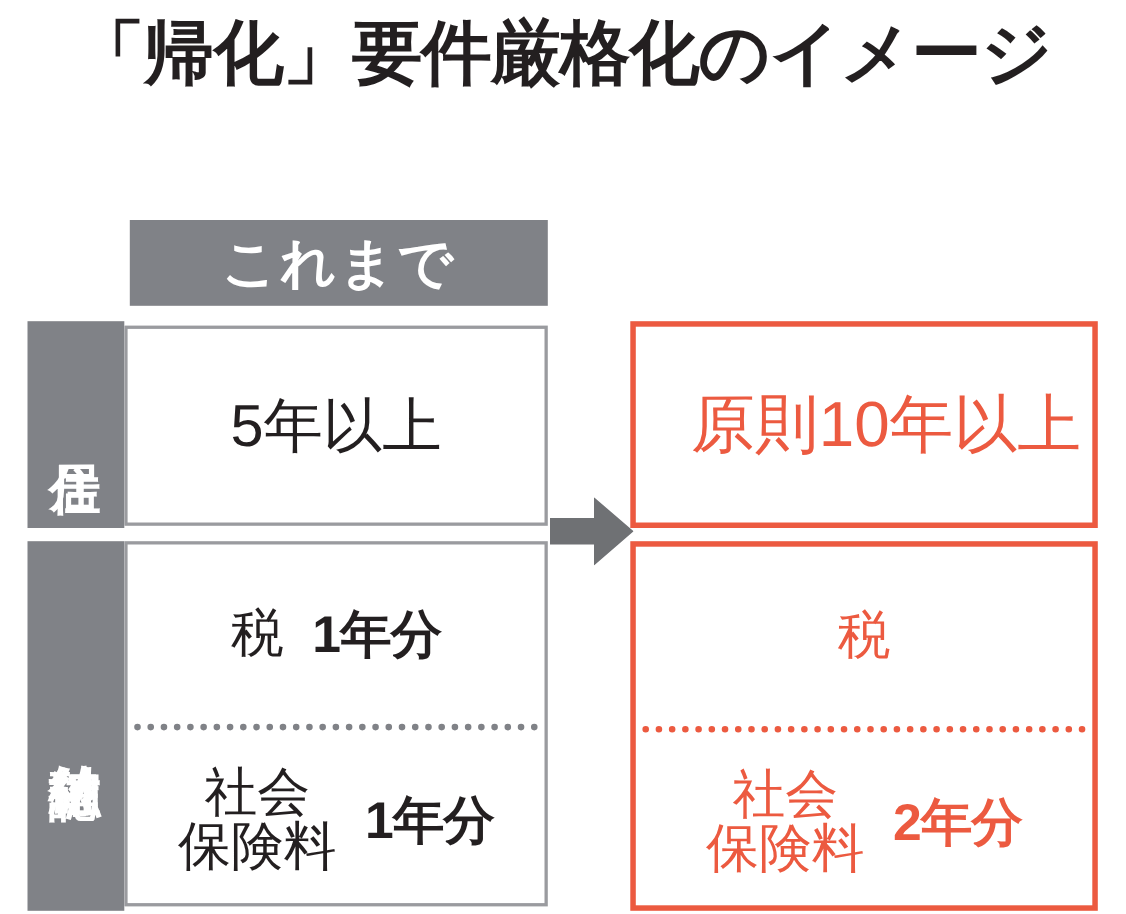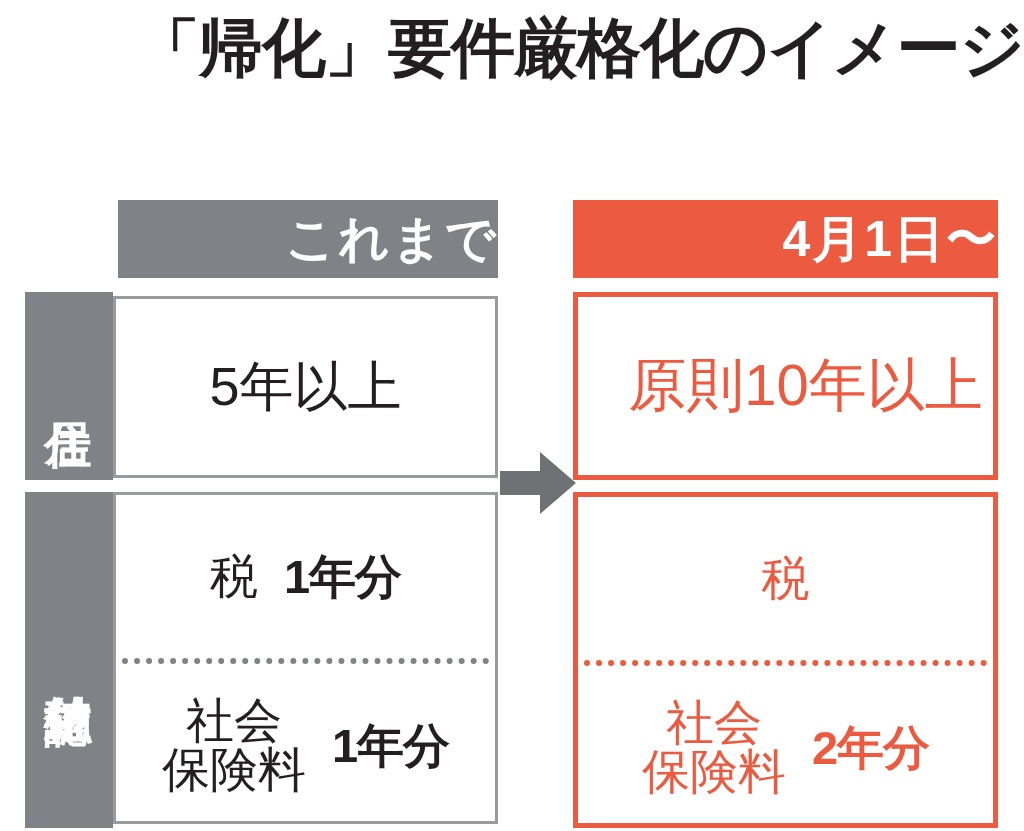--- a/index.html
+++ b/index.html
@@ -22,21 +22,20 @@
     padding-top: 14px;
     text-align: center;
   }
   .main-title {
     font-size: 64px;
     line-height: 1.08;
     font-weight: 700;
     letter-spacing: -1px;
     color: #231f20;
     white-space: nowrap;
-    text-align: right;
   }
   .sub-title {
     margin-top: 6px;
     font-size: 42px;
     line-height: 1.05;
     font-weight: 400;
     color: #3a3a3c;
     white-space: nowrap;
   }
 
@@ -47,21 +46,21 @@
     top: 192px;
     width: 1024px;
     height: 639px;
   }
 
   
   .hdr {
     position: absolute;
     height: 78px;
     line-height: 78px;
-    text-align: right;
+    text-align: center;
     color: #ffffff;
     font-size: 50px;
     font-weight: 700;
     letter-spacing: 2px;
     white-space: nowrap;
   }
   .hdr-old { left: 118px;  width: 380px; background: #808287; top: 8px; }
   .hdr-new { left: 573px;  width: 425px; background: #ec5a40; top: 8px; }
 
   
@@ -166,21 +165,20 @@
 </head>
 <body>
 
 <div class="title-block">
   <div class="main-title">「帰化」要件厳格化のイメージ</div>
 </div>
 
 <div class="diagram">
 
   <div class="hdr hdr-old">これまで</div>
-  <div class="hdr hdr-new">4月1日〜</div>
 
   <div class="row row-residence">
 
     <div class="vlabel">居住</div>
 
     <div class="box box-old">
       <div class="cell-single ink-dark">5年以上</div>
     </div>
 
     <div class="arrow arrow-residence">

